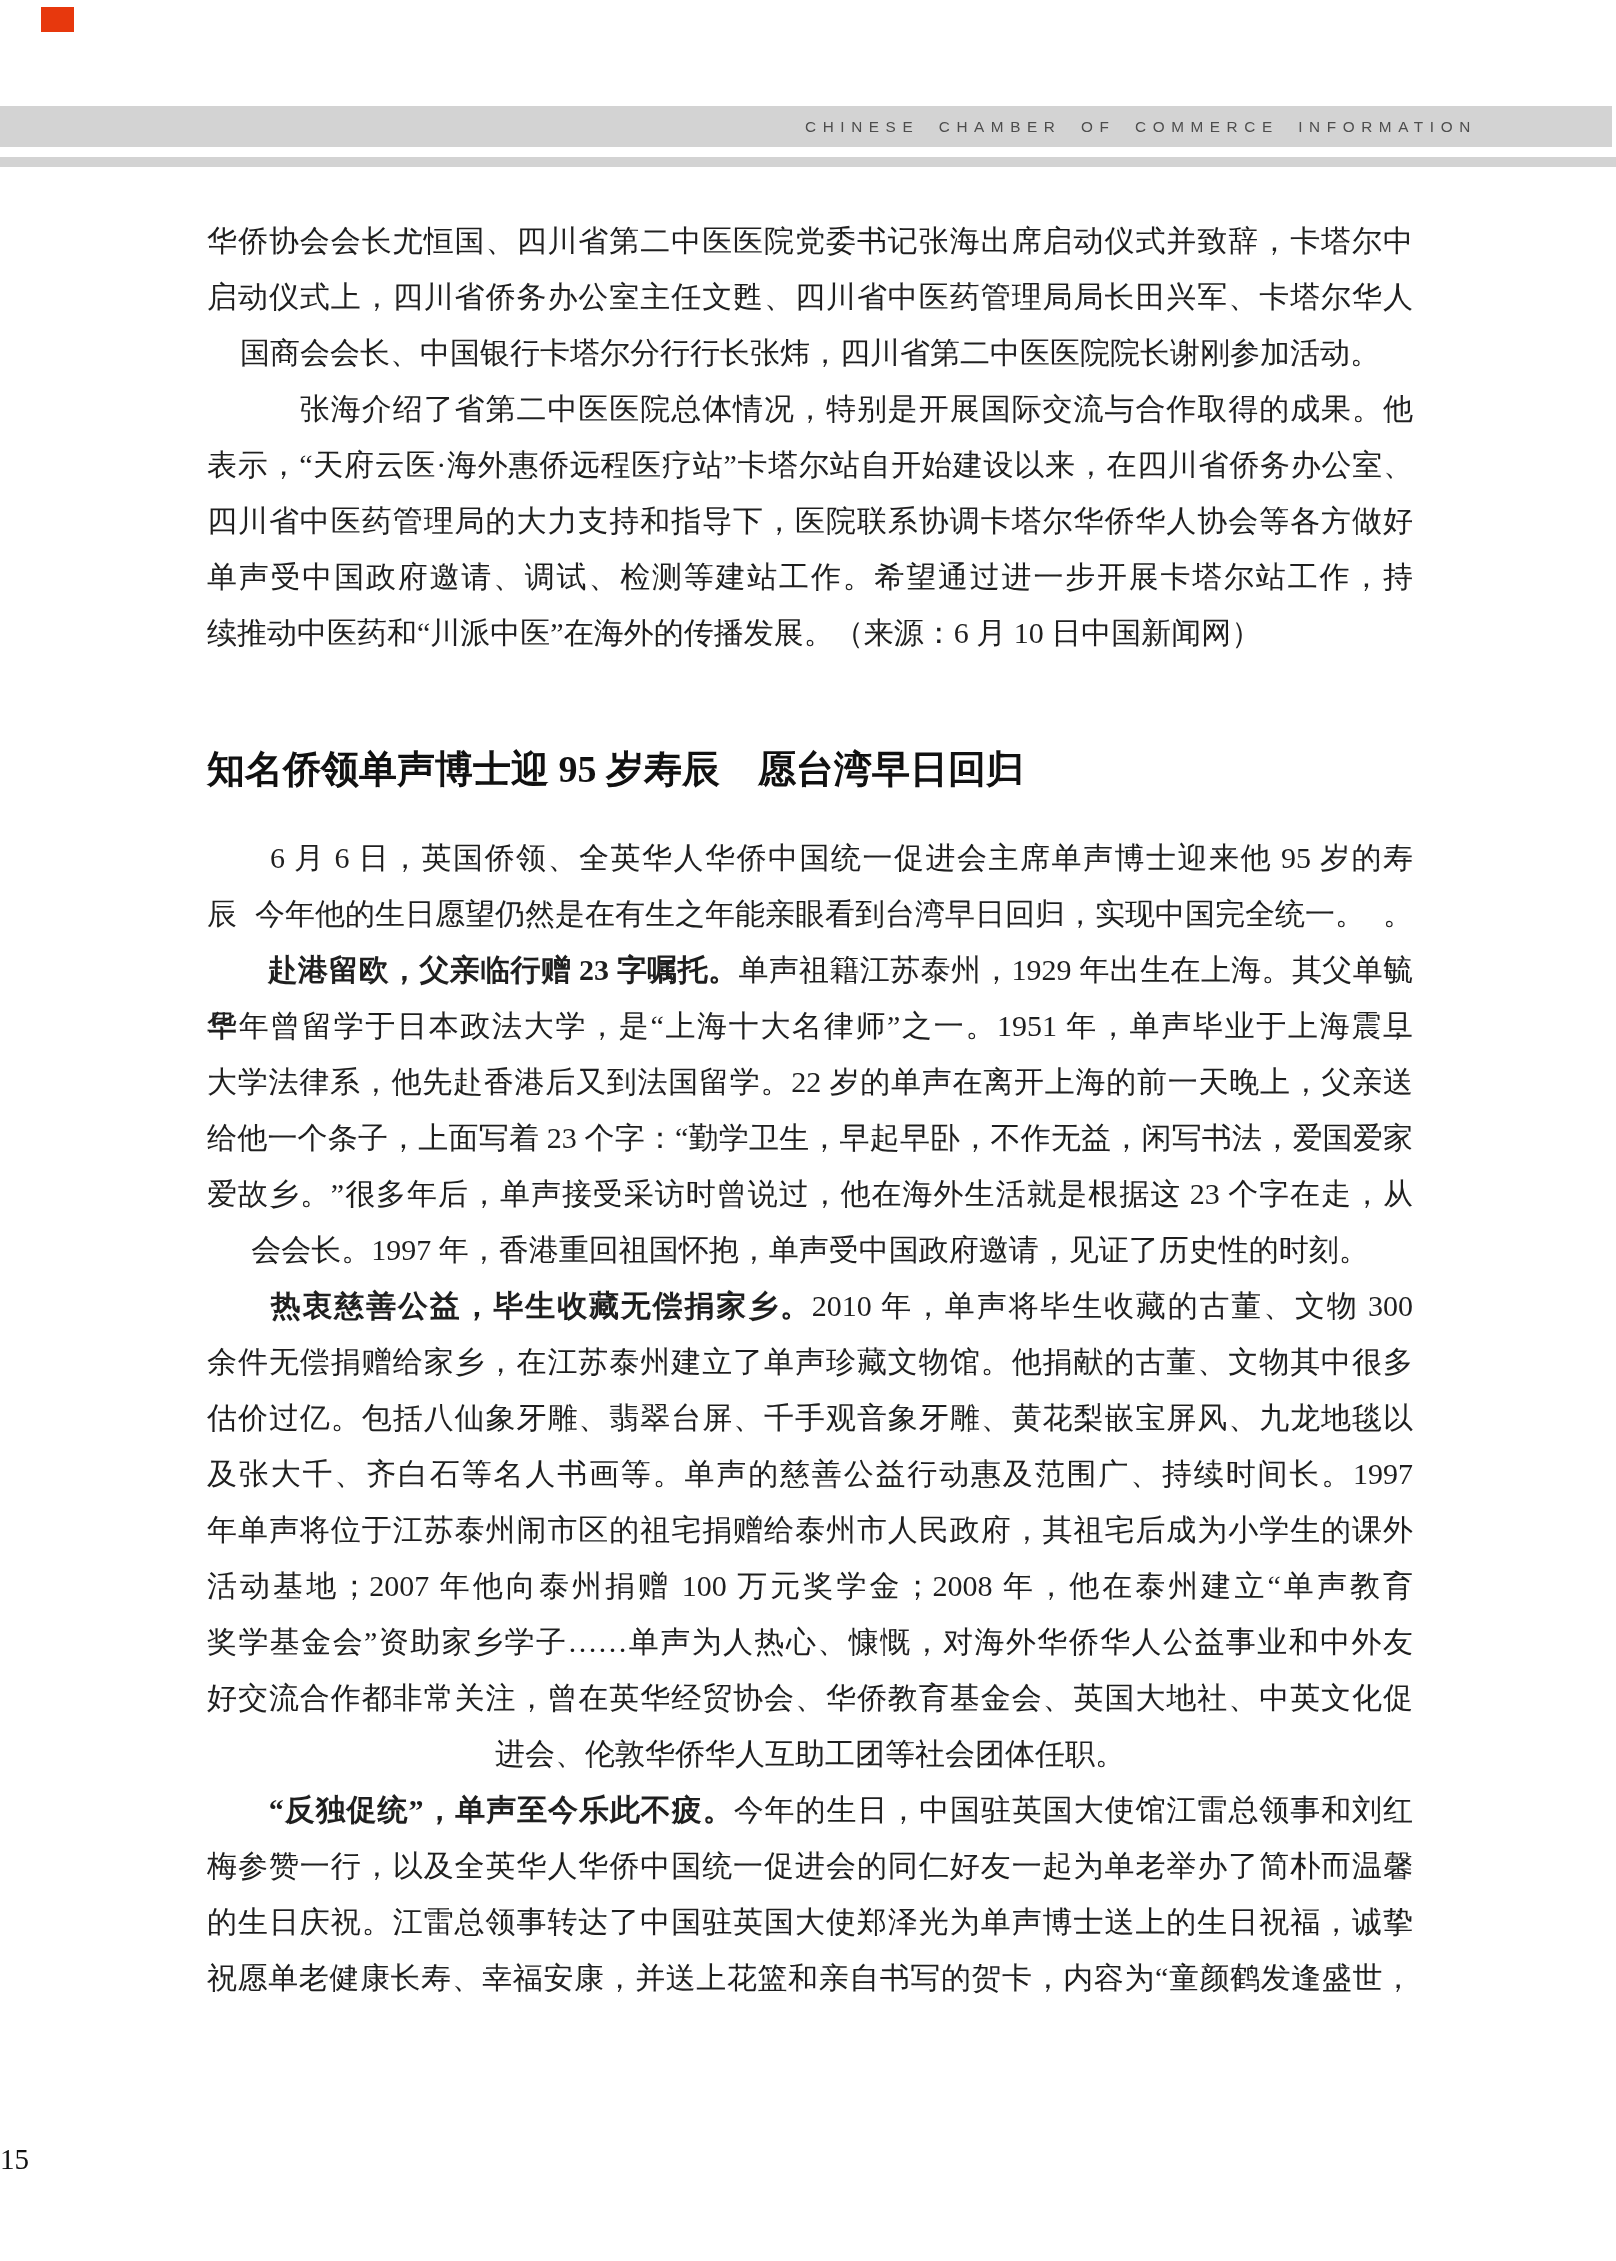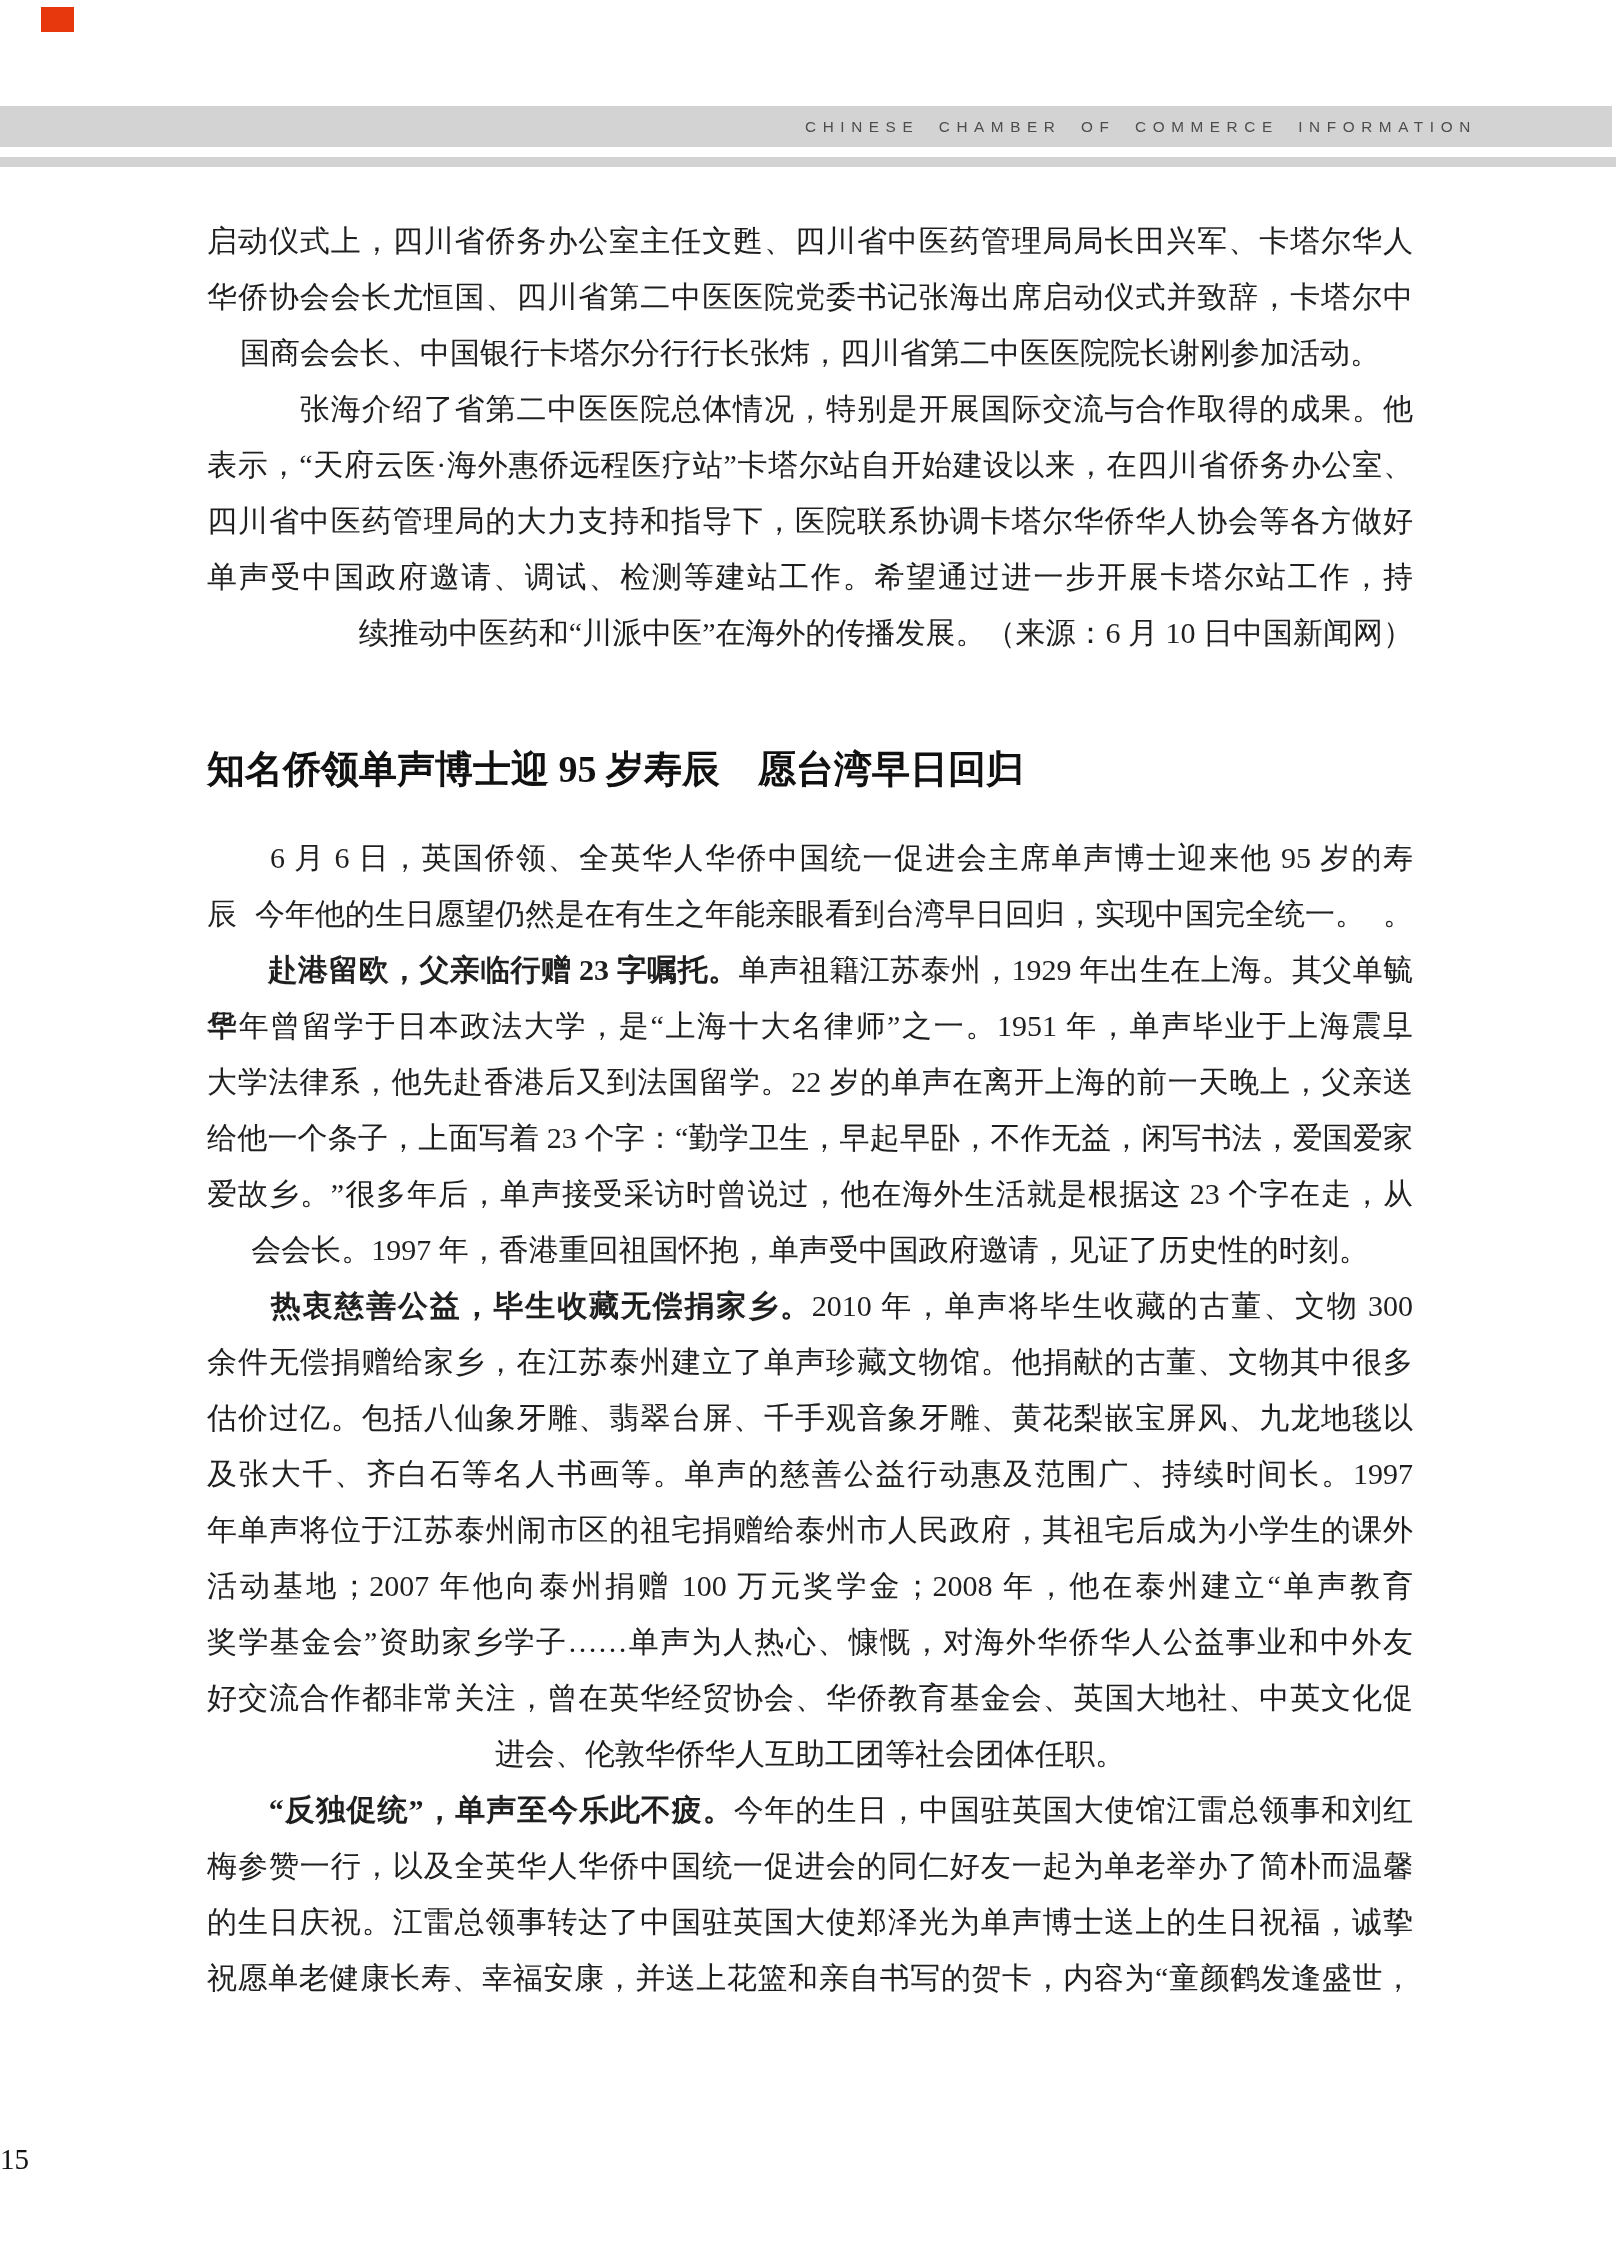--- a/index.html
+++ b/index.html
@@ -41,21 +41,21 @@
   }
   .lines1{top:213px;}
   .lines2{top:830px;}
   .bline{
     height:56px;line-height:56px;
     font-size:30px;color:var(--body-text);
     white-space:nowrap;
   }
   .jl{white-space:normal;text-align:justify;text-align-last:justify;text-justify:inter-ideograph;}
   .ll{text-align:center;}
-  .sp{display:flex;justify-content:flex-end;}
+  .sp{display:flex;justify-content:flex-start;}
   .bold{font-weight:bold;}
   .headline{
     position:absolute;left:207px;top:741px;width:1206px;height:57px;
     line-height:57px;
     font-size:38px;font-weight:bold;color:#111111;
     white-space:nowrap;
   }
   .pagenum{
     position:absolute;left:0;top:2141px;width:1616px;height:36px;
     line-height:36px;text-align:left;
@@ -69,22 +69,22 @@
 <div class="page">
 
   <div class="corner-red"></div>
 
   <div class="band-main">
     <span class="band-title">CHINESE CHAMBER OF COMMERCE INFORMATION</span>
   </div>
   <div class="band-thin"></div>
 
   <div class="bodycol lines1" id="lines1">
+      <div class="bline jl"><span>华侨协会会长尤恒国、四川省第二中医医院党委书记张海出席启动仪式并致辞，卡塔尔中</span></div>
       <div class="bline jl"><span>启动仪式上，四川省侨务办公室主任文甦、四川省中医药管理局局长田兴军、卡塔尔华人</span></div>
-      <div class="bline jl"><span>华侨协会会长尤恒国、四川省第二中医医院党委书记张海出席启动仪式并致辞，卡塔尔中</span></div>
       <div class="bline ll"><span>国商会会长、中国银行卡塔尔分行行长张炜，四川省第二中医医院院长谢刚参加活动。</span></div>
       <div class="bline jl"><span>　　　张海介绍了省第二中医医院总体情况，特别是开展国际交流与合作取得的成果。他</span></div>
       <div class="bline jl"><span>表示，“天府云医·海外惠侨远程医疗站”卡塔尔站自开始建设以来，在四川省侨务办公室、</span></div>
       <div class="bline jl"><span>四川省中医药管理局的大力支持和指导下，医院联系协调卡塔尔华侨华人协会等各方做好</span></div>
       <div class="bline jl"><span>单声受中国政府邀请、调试、检测等建站工作。希望通过进一步开展卡塔尔站工作，持</span></div>
       <div class="bline sp">
         <span><span>续推动中医药和“川派中医”在海外的传播发展。</span></span>
         <span>（来源：6 月 10 日中国新闻网）</span>
       </div>
     </div>

